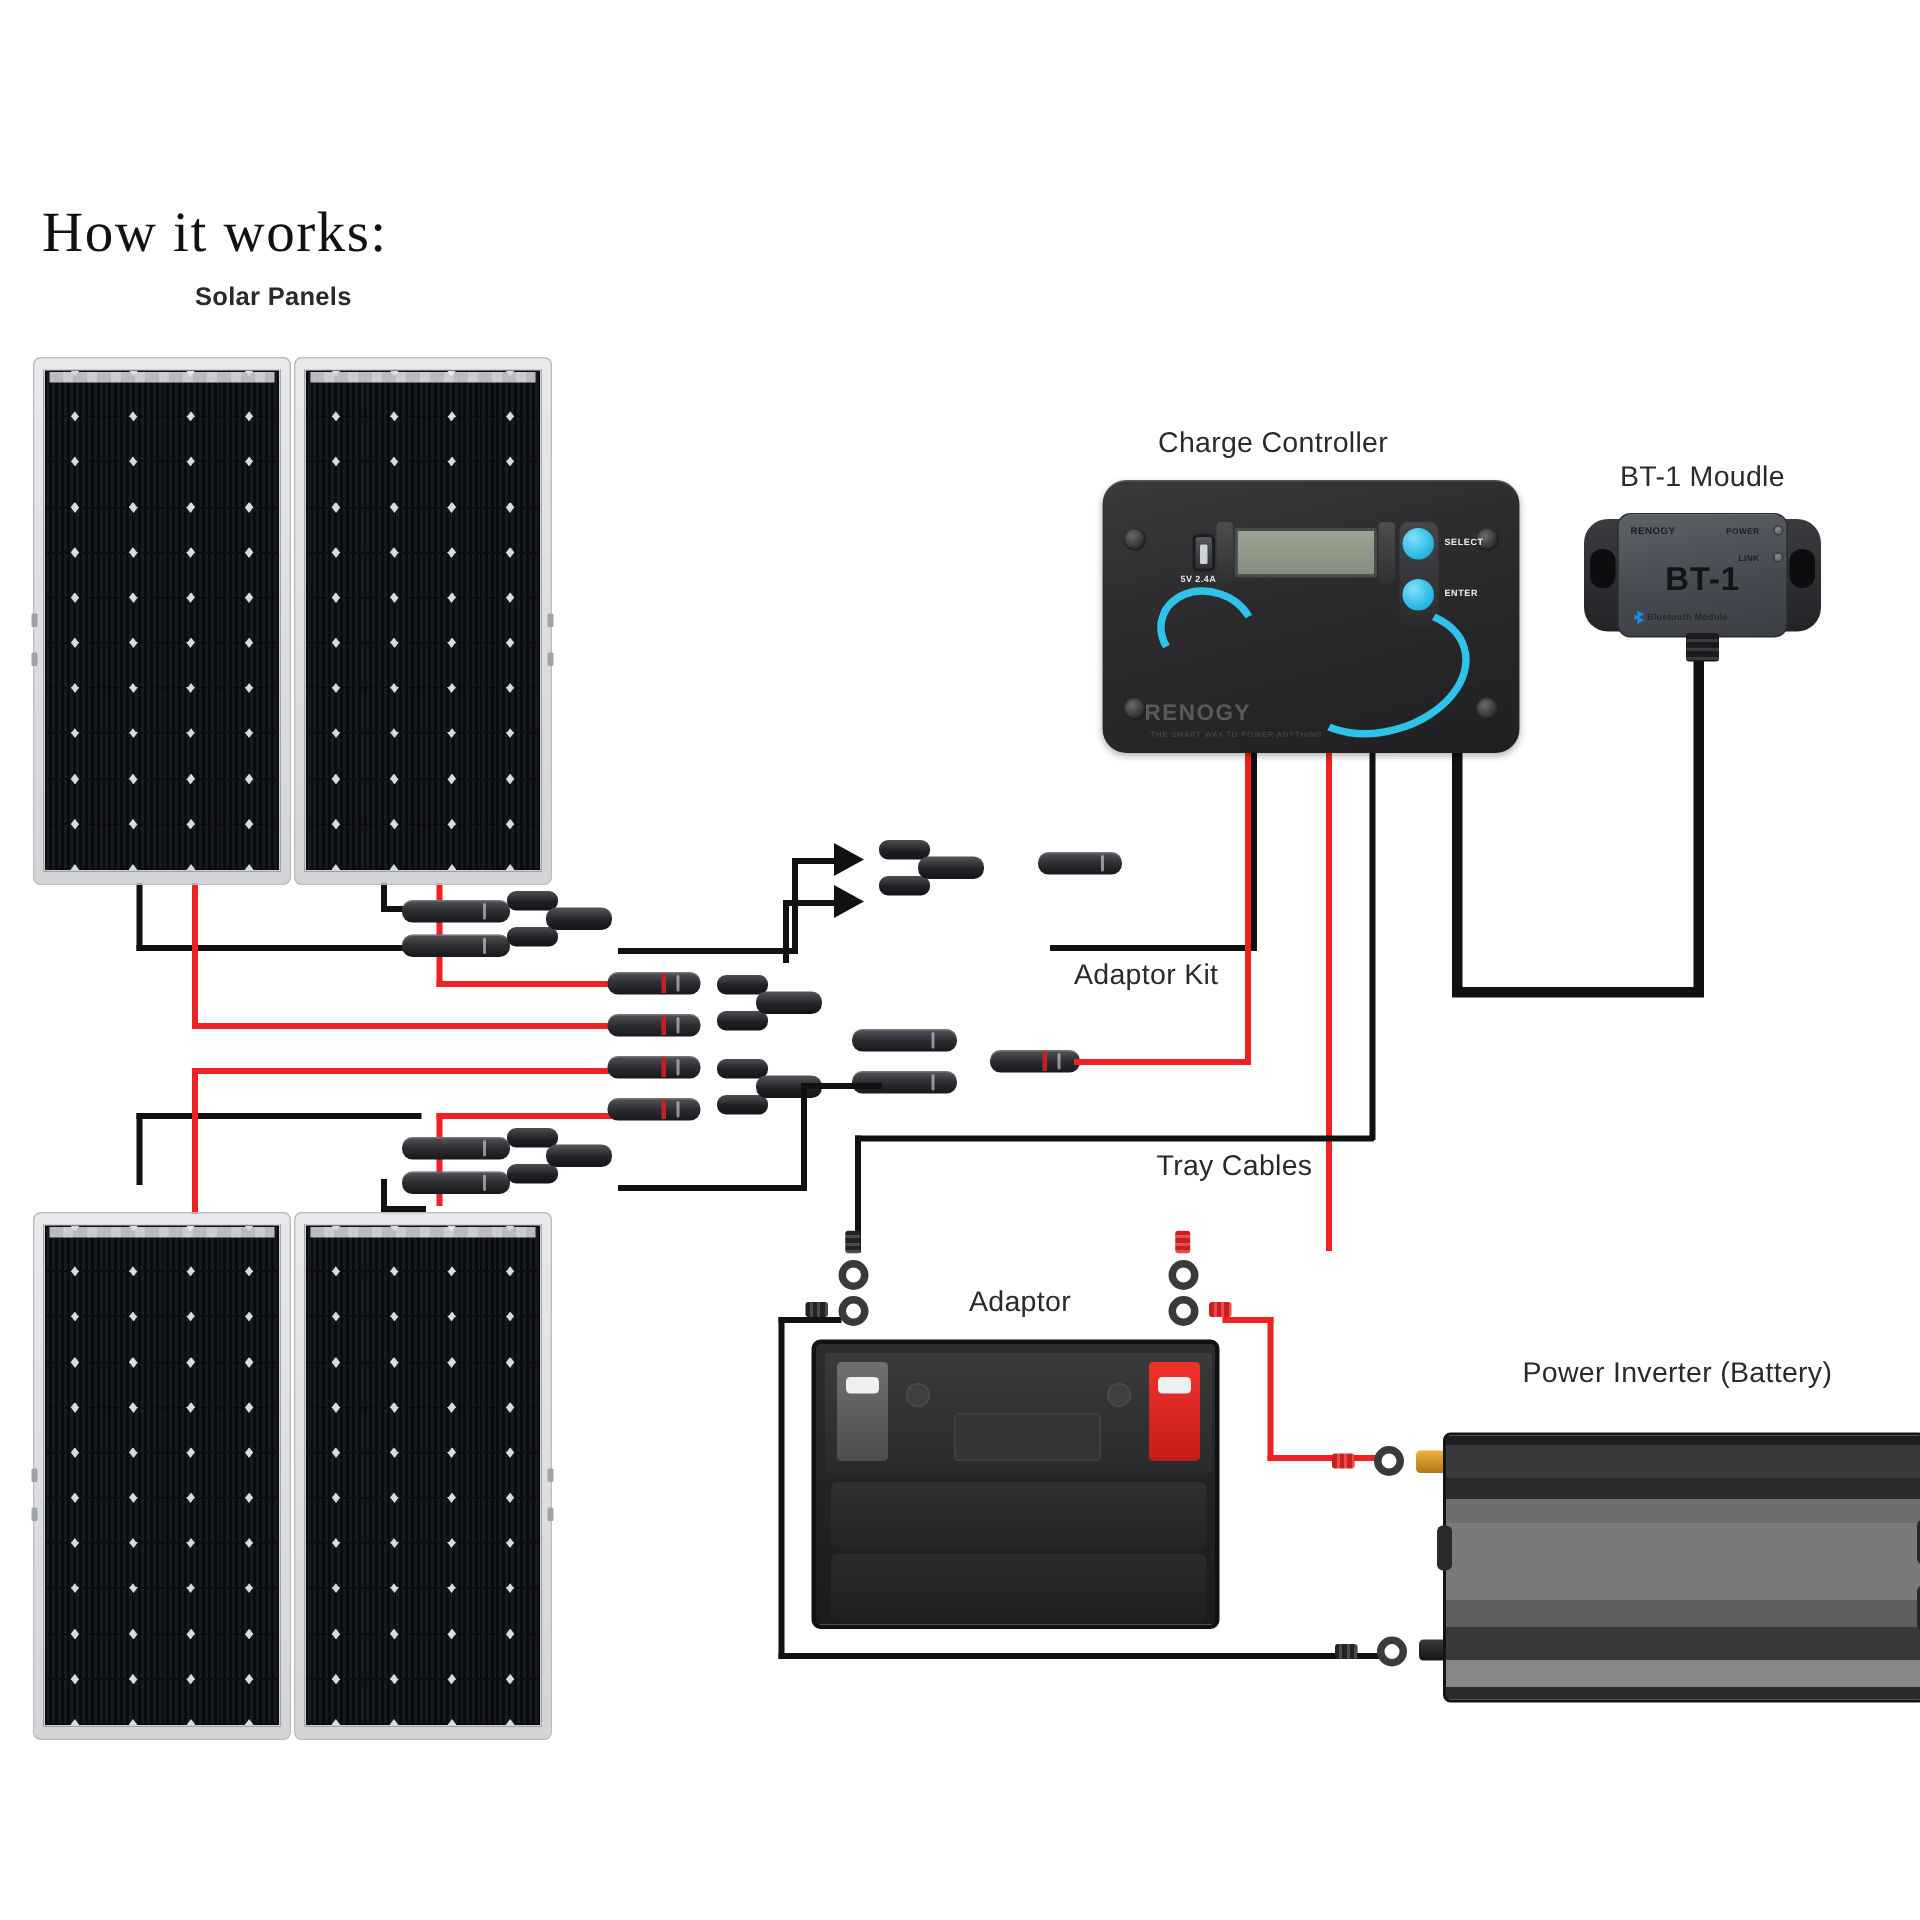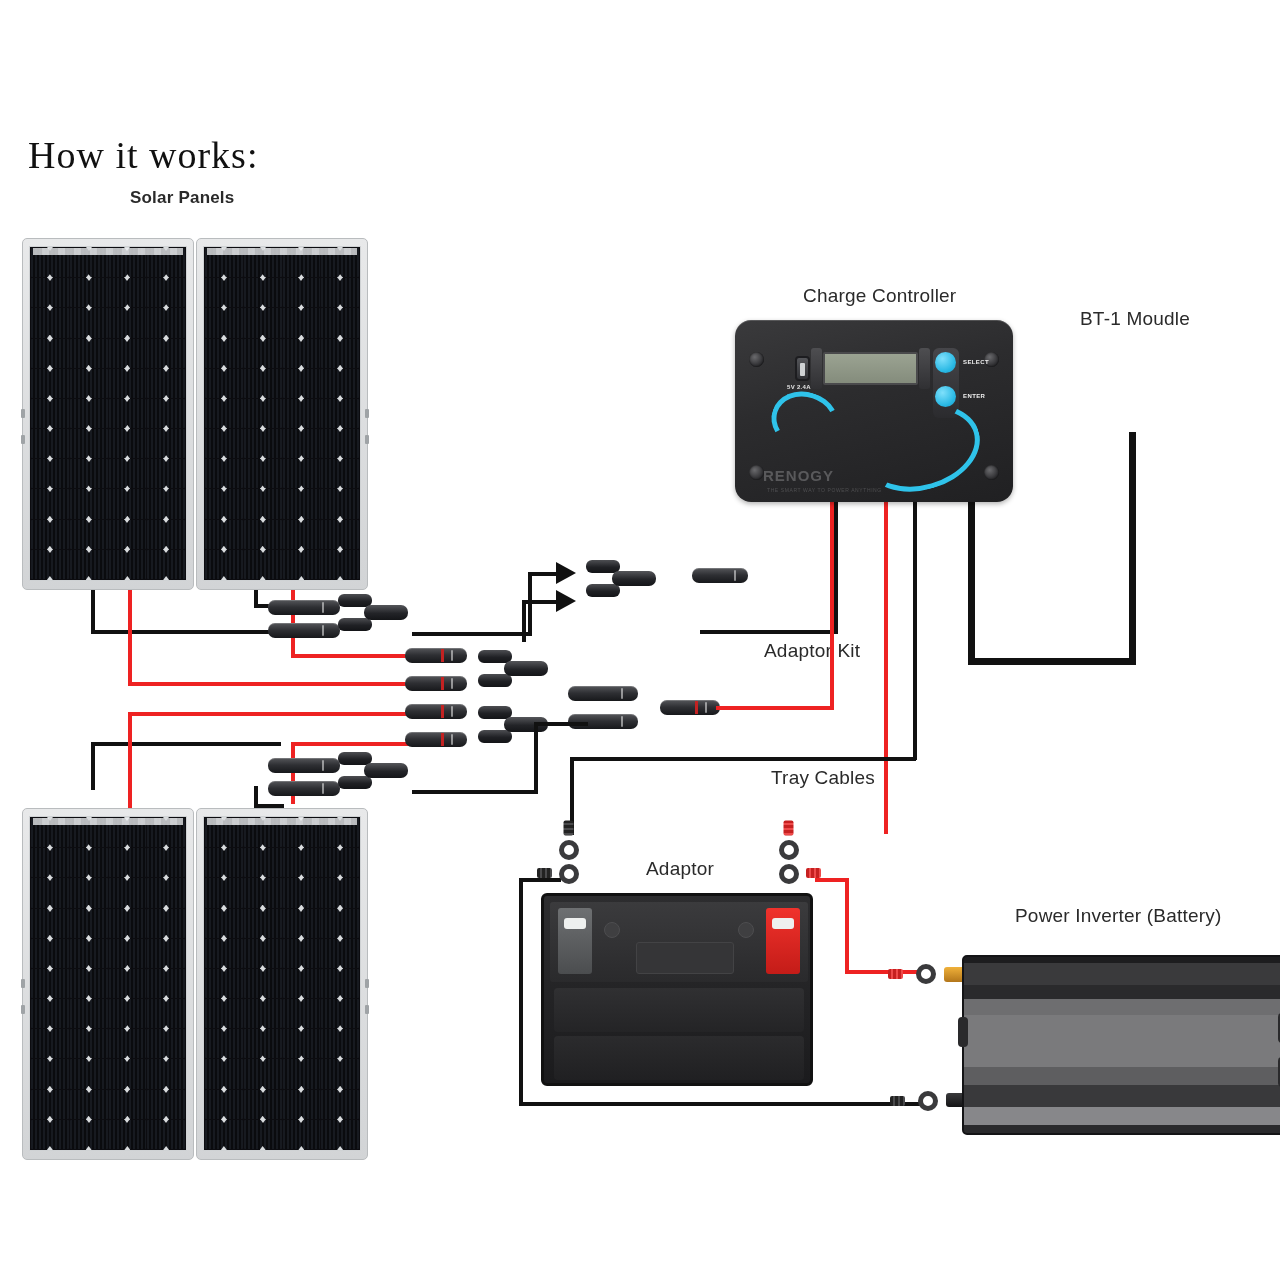--- a/index.html
+++ b/index.html
@@ -473,23 +473,23 @@
   .ybr .arm.a1 { top: 0; }
   .ybr .arm.a2 { top: 24px; }
 </style>
 </head>
 <body>
 
 <div id="stage">
 
   <div class="title">How it works:</div>
   <div class="lbl" style="left:130px; top:188px;">Solar Panels</div>
-  <div class="lbl big" style="left:803px; top:285px;">Charge Controller</div>
+  <div class="lbl big" style="left:772px; top:285px;">Charge Controller</div>
   <div class="lbl big" style="left:1080px; top:308px;">BT-1 Moudle</div>
-  <div class="lbl big" style="left:716px; top:640px;margin-left:48px;">Adaptor Kit</div>
+  <div class="lbl big" style="left:716px; top:640px;">Adaptor Kit</div>
   <div class="lbl big" style="left:771px; top:767px;">Tray Cables</div>
   <div class="lbl big" style="left:646px; top:858px;">Adaptor</div>
   <div class="lbl big" style="left:1015px; top:905px;">Power Inverter (Battery)</div>
 
   <div class="w v" style="left:91px; top:586px; height:48px;"></div>
   <div class="w h" style="left:91px; top:630px; width:190px;"></div>
 
   <div class="wr v" style="left:128px; top:586px; height:100px;"></div>
   <div class="wr h" style="left:128px; top:682px; width:285px;"></div>
 
@@ -809,20 +809,36 @@
     <div class="btntxt" style="left:228px; top:73px;">ENTER</div>
 
     <div class="swoosh" id="swooshL"></div>
     <div class="swoosh" id="swooshR"></div>
 
 
     <div id="ccLogo">RENOGY</div>
     <div id="ccLogoSub">THE SMART WAY TO POWER ANYTHING</div>
   </div>
 
+  <div id="bt1">
+    <div id="bt1ear"></div>
+    <div class="ear" style="left:4px;"></div>
+    <div class="ear" style="right:4px;"></div>
+    <div id="bt1face">
+      <div id="btlogo">RENOGY</div>
+      <div class="ledrow" style="top:9px; right:18px;">POWER</div>
+      <div class="led" style="top:7px;"></div>
+      <div class="ledrow" style="top:27px; right:18px;">LINK</div>
+      <div class="led" style="top:25px;"></div>
+      <div id="bt1name">BT-1</div>
+      <div id="btoothIcon"></div>
+      <div id="btooth">Bluetooth Module</div>
+    </div>
+    <div id="bt1plug"></div>
+  </div>
 
   <div class="lug" style="left:561px; top:823px; transform:rotate(90deg);"></div>
   <div class="ring" style="left:559px; top:840px;"></div>
   <div class="lug" style="left:537px; top:868px;"></div>
   <div class="ring" style="left:559px; top:864px;"></div>
 
   <div class="lug red" style="left:781px; top:823px; transform:rotate(90deg);"></div>
   <div class="ring red" style="left:779px; top:840px;"></div>
   <div class="lug red" style="left:806px; top:868px;"></div>
   <div class="ring red" style="left:779px; top:864px;"></div>

